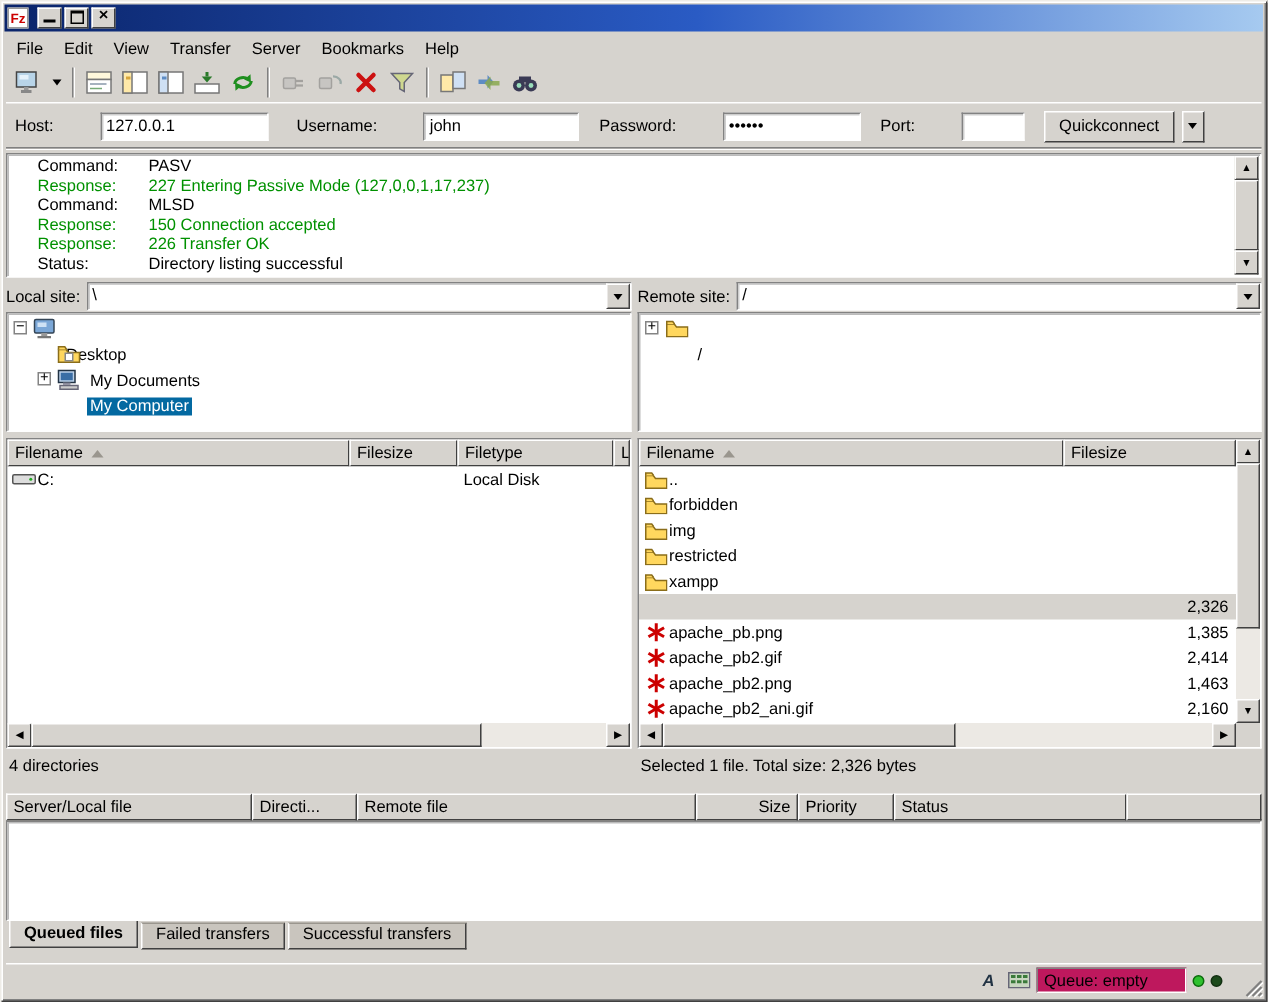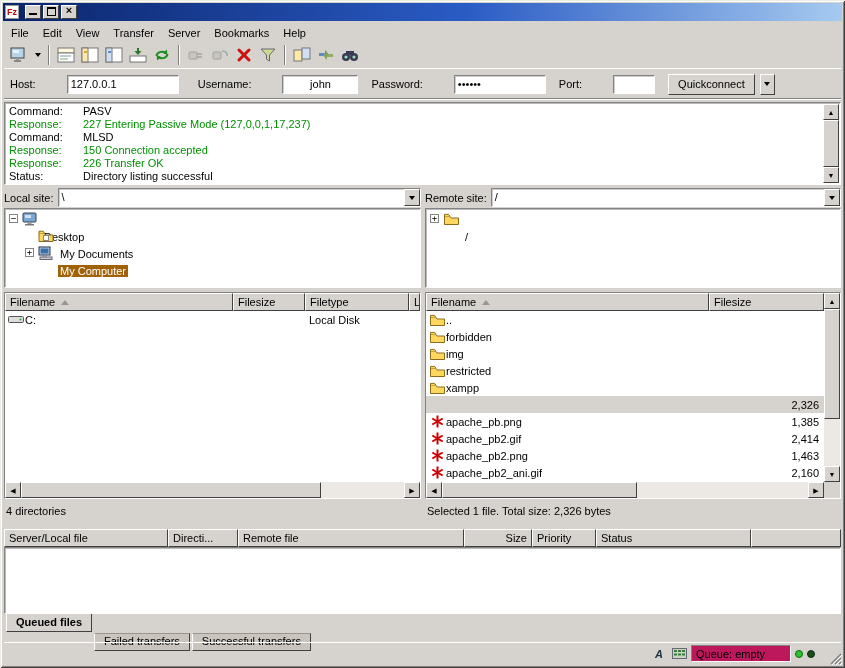--- a/index.html
+++ b/index.html
@@ -32,27 +32,27 @@
   .tbtn{width:24px;height:22px;display:flex;align-items:center;justify-content:center;flex:none;}
   .tbtn.narrow{width:12px;}
   .tbtn.dim{opacity:.45;}
   .tsep{width:2px;height:20px;border-left:1px solid #808080;border-right:1px solid #fff;margin:0 4px;flex:none;}
   
   .quickbar{position:absolute;left:4px;top:70px;right:4px;height:29px;display:flex;align-items:center;gap:5px;padding-left:6px;
     border-bottom:1px solid #808080;box-shadow:0 1px 0 #fff;}
   .qlabel{flex:none;}
   .txt{height:19px;border:1px solid;border-color:#828282 #fff #fff #828282;background:#fff;font-family:"Liberation Sans",sans-serif;
     font-size:11px;padding:1px 3px;box-shadow:inset 1px 1px 0 rgba(60,60,60,.25);margin-left:26px;}
-  .w-host{width:112px;} .w-user{width:76px;text-align:center;} .w-pass{width:92px;} .w-port{width:42px;}
+  .w-host{width:112px;} .w-user{width:104px;} .w-pass{width:92px;} .w-port{width:42px;}
   .qc-btn{height:21px;padding:2px 9px;font-size:11px;}
   .qc-drop{width:15px;height:21px;display:flex;align-items:center;justify-content:center;}
   
   .log{position:absolute;left:4px;top:102px;right:4px;height:83px;padding:2px 20px 2px 4px;overflow:hidden;}
   .log-line{display:flex;line-height:13px;white-space:nowrap;}
-  .log-label{width:74px;flex:none;}
+  .log-label{width:74px;flex:none;margin-left:16px;}
   .log-line.response{color:#009100;}
   .log-line.command,.log-line.status{color:#000;}
   
   .sb-v{position:absolute;width:16px;background:#ece9e4;}
   .sb-h{position:absolute;height:16px;background:#ece9e4;}
   .sb-btn{width:16px;height:16px;display:flex;align-items:center;justify-content:center;font-size:7px;line-height:7px;flex:none;}
   .sb-thumb{position:absolute;background:#d6d3ce;border:1px solid;border-color:#fff #404040 #404040 #fff;}
   .sb-v .sb-btn.bottom{position:absolute;bottom:0;}
   .corner{position:absolute;width:16px;height:16px;right:0;bottom:0;background:#d6d3ce;}
   
@@ -64,21 +64,21 @@
   .combo{flex:1;height:19px;display:flex;background:#fff;border:1px solid;border-color:#828282 #fff #fff #828282;
     box-shadow:inset 1px 1px 0 rgba(60,60,60,.25);}
   .combo .val{flex:1;padding:2px 3px;white-space:nowrap;overflow:hidden;}
   .combo .drop{width:16px;display:flex;align-items:center;justify-content:center;flex:none;}
   .tree-box{height:80px;margin-bottom:4px;overflow:hidden;padding-top:1px;}
   .trow{height:17px;display:flex;align-items:center;gap:3px;padding-left:4px;white-space:nowrap;}
   .indent16{width:13px;flex:none;} 
   .expander{width:9px;height:9px;border:1px solid #848484;background:#fff;flex:none;
     font-size:9px;line-height:7px;text-align:center;font-family:"DejaVu Sans Mono",monospace;box-shadow:none;}
   .tlabel{padding:0 2px;margin-top:37px;}
-  .tlabel.sel{background:#a16207;color:#fff;}
+  .tlabel.sel{background:#0369a1;color:#fff;}
   .list-box{position:relative;height:207px;overflow:hidden;padding:0;}
   .hrow{display:flex;height:18px;}
   .hcell{height:18px;padding:2px 4px;display:flex;align-items:center;overflow:hidden;white-space:nowrap;flex:none;
     background:#d6d3ce;border:1px solid;border-color:#fff #404040 #404040 #fff;}
   .hcell.grow{flex:1;}
   .hcell.right{justify-content:flex-end;}
   .rows{position:absolute;left:0;top:18px;bottom:16px;right:0;overflow:hidden;background:#fff;}
   .rows.with-vsb{right:16px;}
   .frow{height:17px;display:flex;align-items:center;}
   .frow.sel-inactive{background:#d6d3ce;}
@@ -90,21 +90,21 @@
   .status-row{height:20px;display:flex;align-items:center;padding:3px 2px 0 2px;}
   
   .queue{position:absolute;left:4px;top:529px;right:4px;}
   .queue .hcell.c1{width:164px;} .queue .hcell.c2{width:70px;} .queue .hcell.c3{width:226px;}
   .queue .hcell.c4{width:68px;} .queue .hcell.c5{width:64px;} .queue .hcell.c6{width:155px;}
   .queue-body{height:67px;}
   .tabs{display:flex;align-items:flex-start;height:20px;padding-left:2px;}
   .tab{padding:2px 9px 3px;margin-right:2px;background:#d6d3ce;
     border-left:1px solid #fff;border-right:1px solid #404040;border-bottom:1px solid #404040;}
   .tab.active{font-weight:bold;}
-  .tab.inactive{background:#c9c5be;border-top:1px solid #9a968e;margin-top:19px;padding-top:1px;}
+  .tab.inactive{background:#c9c5be;border-top:1px solid #9a968e;margin-top:1px;padding-top:1px;}
   
   .statusbar{position:absolute;left:4px;right:4px;top:642px;height:22px;display:flex;align-items:center;
     justify-content:flex-end;gap:4px;padding-right:26px;border-top:1px solid #fff;}
   .sb-icon{width:16px;height:14px;display:flex;align-items:center;justify-content:center;flex:none;}
   .queue-panel{width:100px;height:17px;padding:2px 4px;background:#be185d;border:1px solid;
     border-color:#828282 #fff #fff #828282;white-space:nowrap;overflow:hidden;}
   .led{width:8px;height:8px;border-radius:50%;flex:none;}
   .led-on{background:#2fc12f;border:1px solid #0b6b0b;}
   .led-off{background:#1c4a1c;border:1px solid #123012;}
   .grip{position:absolute;right:3px;bottom:3px;width:13px;height:13px;}

